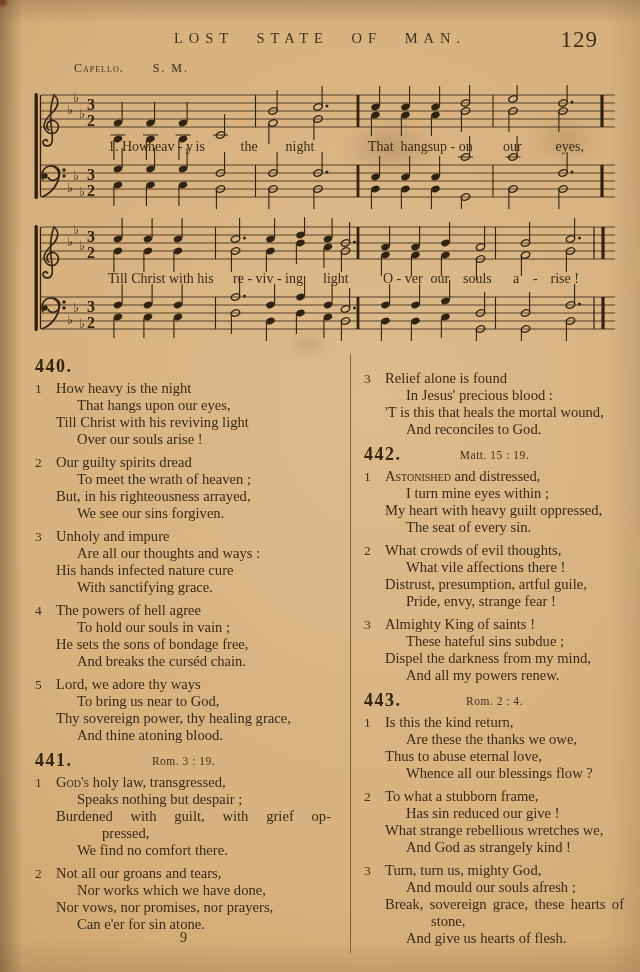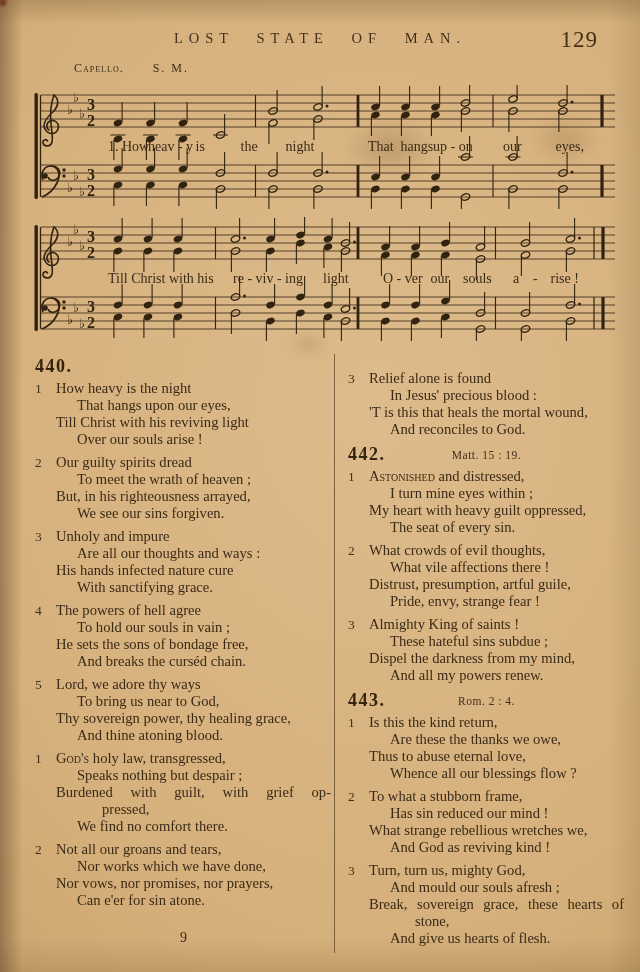--- a/index.html
+++ b/index.html
@@ -20,21 +20,21 @@
     font-size:14.5px;letter-spacing:6px;word-spacing:13px;color:#43301b;}
   .page-number{position:absolute;top:27px;right:42px;font-size:23px;letter-spacing:1px;color:#43301b;}
   .tune-line{position:absolute;top:61px;left:74px;font-size:12px;color:#3e2c19;}
   .tune-name{font-variant:small-caps;letter-spacing:1px;}
   .tune-meter{margin-left:26px;letter-spacing:2px;}
 
   #music{position:absolute;top:85px;left:33px;}
   #music svg{display:block;margin-bottom:8px;}
 
   .text-area{position:absolute;top:354px;left:35px;right:15px;display:flex;align-items:stretch;}
-  .col-left{width:297px;border-right:1px solid rgba(92,68,38,.75);padding-right:2px;}
+  .col-left{width:297px;border-right:1px solid rgba(92,68,38,.75);padding-right:18px;}
   .col-right{flex:1;padding-left:13px;padding-top:16px;}
   .hymn-head{position:relative;height:21px;margin:2px 0 3px;}
   .hymn-num{font-weight:bold;font-size:18px;letter-spacing:1.5px;color:#33230f;}
   .hymn-ref{position:absolute;left:0;right:0;top:5px;text-align:center;font-size:11.5px;letter-spacing:.5px;color:#40301c;}
   .verse{display:flex;margin-bottom:6px;}
   .v-num{width:21px;flex:none;font-size:13.5px;padding-top:1px;color:#40301c;}
   .v-lines{flex:1;min-width:0;}
   .v-line{font-size:14.6px;line-height:17px;white-space:pre;color:#3a2a16;}
   .v-line.i1{margin-left:21px;}
   .v-line.i2{margin-left:46px;}
@@ -428,20 +428,21 @@
             <span class="v-num">5</span>
             <div class="v-lines">
               <div class="v-line i0">Lord, we adore thy ways</div>
               <div class="v-line i1">To bring us near to God,</div>
               <div class="v-line i0">Thy sovereign power, thy healing grace,</div>
               <div class="v-line i1">And thine atoning blood.</div>
             </div>
           </div>
         </div>
         <div class="hymn">
+          <div class="hymn-head"><span class="hymn-num">441.</span><span class="hymn-ref">Rom. 3 : 19.</span></div>
           <div class="verse">
             <span class="v-num">1</span>
             <div class="v-lines">
               <div class="v-line i0"><span class="sc">God's</span> holy law, transgressed,</div>
               <div class="v-line i1">Speaks nothing but despair ;</div>
               <div class="v-line i0 j">Burdened with guilt, with grief op-</div>
               <div class="v-line i2">pressed,</div>
               <div class="v-line i1">We find no comfort there.</div>
             </div>
           </div>
@@ -506,23 +507,23 @@
               <div class="v-line i0">Is this the kind return,</div>
               <div class="v-line i1">Are these the thanks we owe,</div>
               <div class="v-line i0">Thus to abuse eternal love,</div>
               <div class="v-line i1">Whence all our blessings flow ?</div>
             </div>
           </div>
           <div class="verse">
             <span class="v-num">2</span>
             <div class="v-lines">
               <div class="v-line i0">To what a stubborn frame,</div>
-              <div class="v-line i1">Has sin reduced our mind !</div>
+              <div class="v-line i1">Has sin reduced our give !</div>
               <div class="v-line i0">What strange rebellious wretches we,</div>
-              <div class="v-line i1">And God as reviving kind !</div>
+              <div class="v-line i1">And God as strangely kind !</div>
             </div>
           </div>
           <div class="verse">
             <span class="v-num">3</span>
             <div class="v-lines">
               <div class="v-line i0">Turn, turn us, mighty God,</div>
               <div class="v-line i1">And mould our souls afresh ;</div>
               <div class="v-line i0 j">Break, sovereign grace, these hearts of</div>
               <div class="v-line i2">stone,</div>
               <div class="v-line i1">And give us hearts of flesh.</div>

